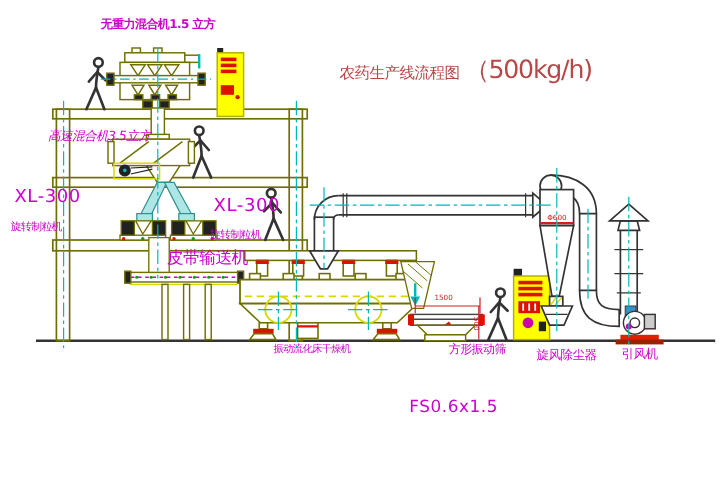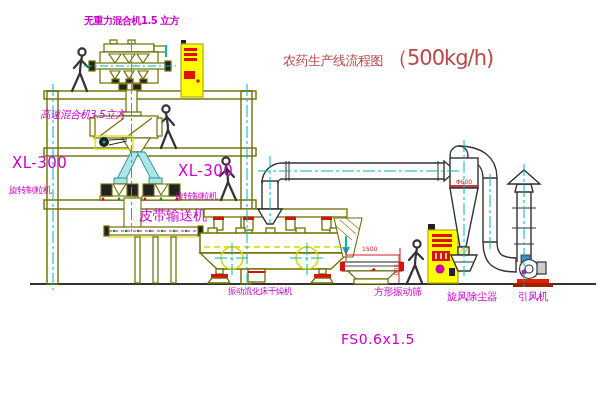--- a/index.html
+++ b/index.html
@@ -298,19 +298,19 @@
 <div class="lbl" style="left:175px;top:192px;font-size:9px;">旋转制粒机</div>
 
 <div class="lbl" style="left:139px;top:208px;font-size:14px;">皮带输送机</div>
 
 <div class="lbl" style="left:228px;top:287px;font-size:8.5px;">振动流化床干燥机</div>
 
 <div class="lbl" style="left:347px;top:287px;font-size:10px;margin-left:27px;">方形振动筛</div>
 <div class="lbl model" style="left:341px;top:297px;font-size:14px;margin-top:35px;">FS0.6x1.5</div>
 
 <div class="lbl" style="left:447px;top:291px;font-size:10.5px;">旋风除尘器</div>
-<div class="lbl" style="left:518px;top:291px;font-size:10.5px;">引风机</div>
+<div class="lbl" style="left:518px;top:291px;font-size:10.5px;font-family:Liberation Serif, serif;">引风机</div>
 
 <div class="lbl dim" style="left:362px;top:246px;font-size:6px;">1500</div>
 <div class="lbl dim v500" style="left:393px;top:264px;font-size:6px;">500</div>
 <div class="lbl dim" style="left:456px;top:179px;font-size:6px;">Φ600</div>
 
 </div>
 
 </body></html>

